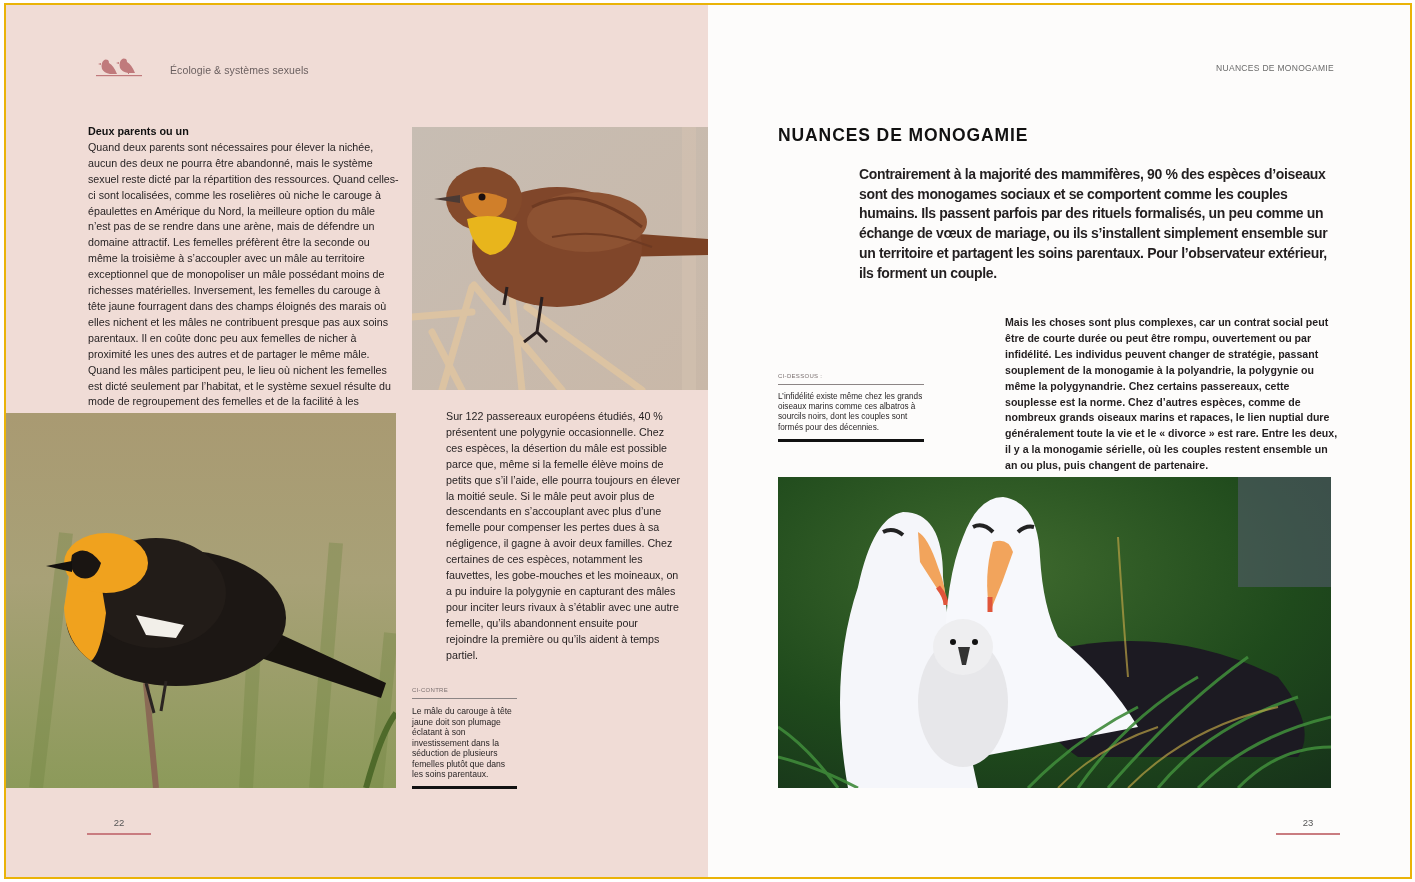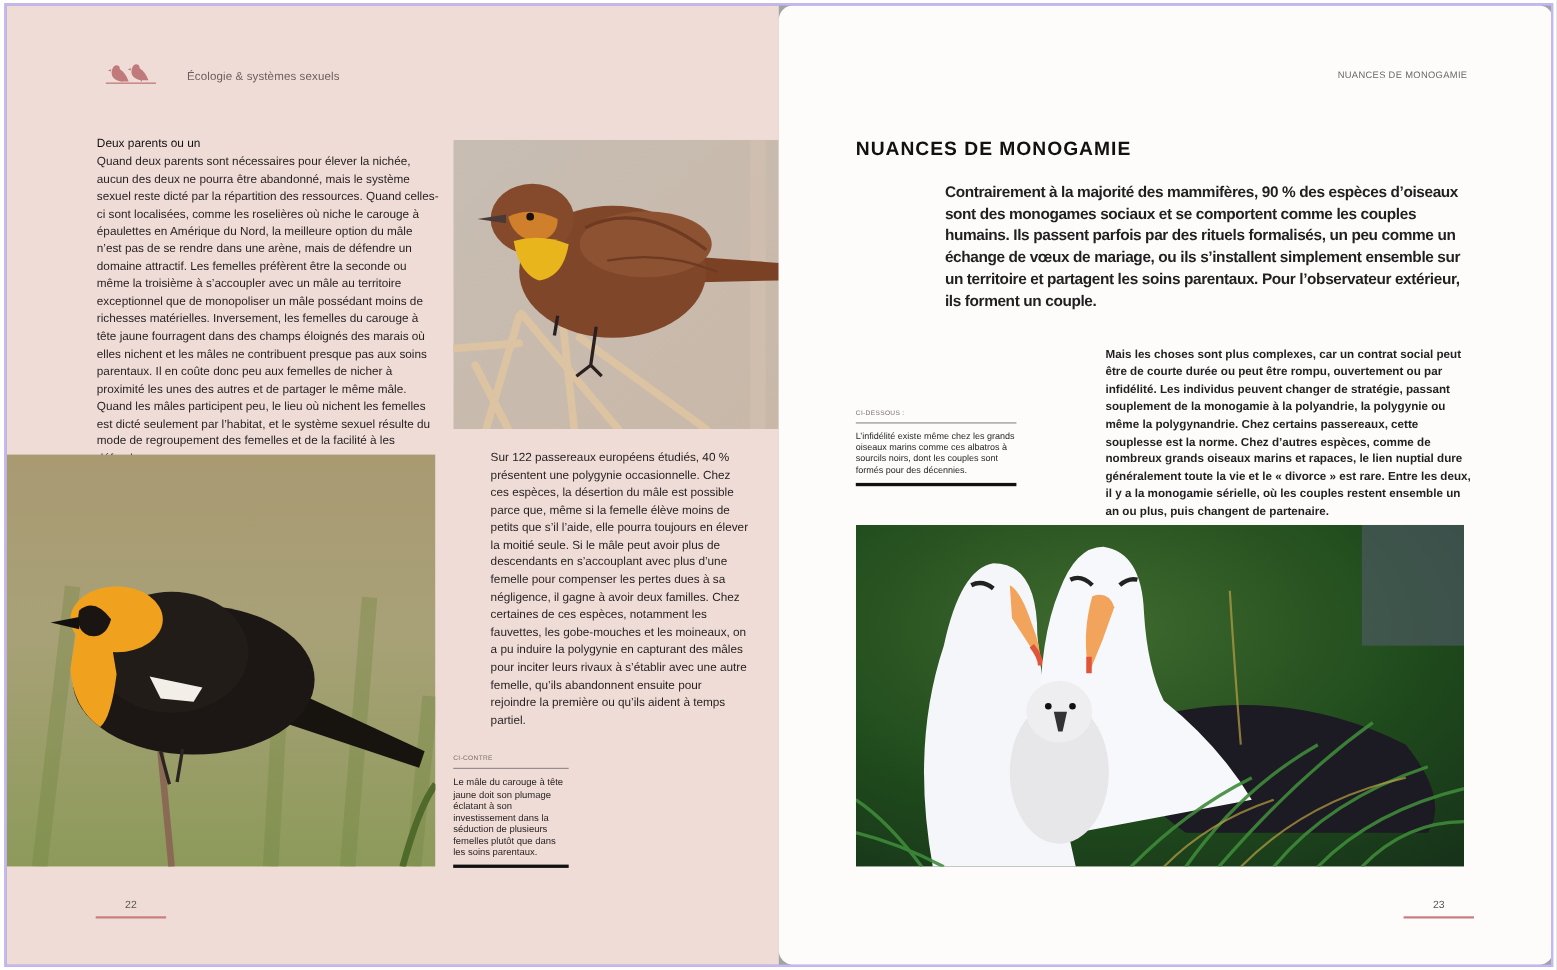--- a/index.html
+++ b/index.html
@@ -1,48 +1,47 @@
 <!DOCTYPE html>
 <html><head>
 <meta charset="utf-8">
 <style>
   * { box-sizing: border-box; margin: 0; padding: 0; }
   html, body { width: 1415px; height: 882px; background: #ffffff; overflow: hidden; }
   body { font-family: "Liberation Sans", "DejaVu Sans", sans-serif; color: #231f20; }
 
   .spread {
     position: absolute; left: 4px; top: 3px; width: 1408px; height: 876px;
-    border: 2px solid #c4b5fd; background: #a3a3a3; overflow: hidden;
+    border: 2px solid #eab308; background: #0f172a; overflow: hidden;
   }
   .page-left {
     position: absolute; left: 0; top: 0; width: 702px; height: 100%;
     background: #f0dcd6;
   }
   .page-right {
     position: absolute; left: 702px; top: 0; width: 704px; height: 100%;
     background: #fdfcfb;
-    border-radius: 13px;
   }
 
   
   .running-head-left {
     position: absolute; left: 90px; top: 52px; display: flex; align-items: center; gap: 28px;
   }
   .bird-logo { width: 46px; height: 26px; display: block; }
   .chapter-label { font-size: 10.5px; color: #6a5f5f; letter-spacing: 0.1px; }
   .running-head-right {
     position: absolute; right: 78px; top: 58px; font-size: 8.5px; color: #6a6a6a; letter-spacing: 0.3px;
   }
 
   
   .body-text { font-size: 10.7px; line-height: 15.9px; color: #231f20; }
   .body-text p { margin: 0; }
 
   .left-col-1 { position: absolute; left: 82px; top: 119px; width: 312px; }
-  .section-heading { font-weight: normal; font-size: 10.8px; line-height: 15.9px; color: #111; }
+  .section-heading { font-weight: bold; font-size: 10.8px; line-height: 15.9px; color: #111; }
 
   .photo { position: absolute; overflow: hidden; }
   .photo svg { width: 100%; height: 100%; display: block; }
 
   .photo-female { left: 406px; top: 122px; width: 296px; height: 263px; }
   .photo-male { left: 0; top: 408px; width: 390px; height: 375px; }
 
   .left-col-2 { position: absolute; left: 406px; top: 404px; width: 236px; margin-left: 34px; }
 
   .captions-row { position: absolute; left: 406px; top: 682px; display: flex; gap: 17px; flex-direction: column; }

